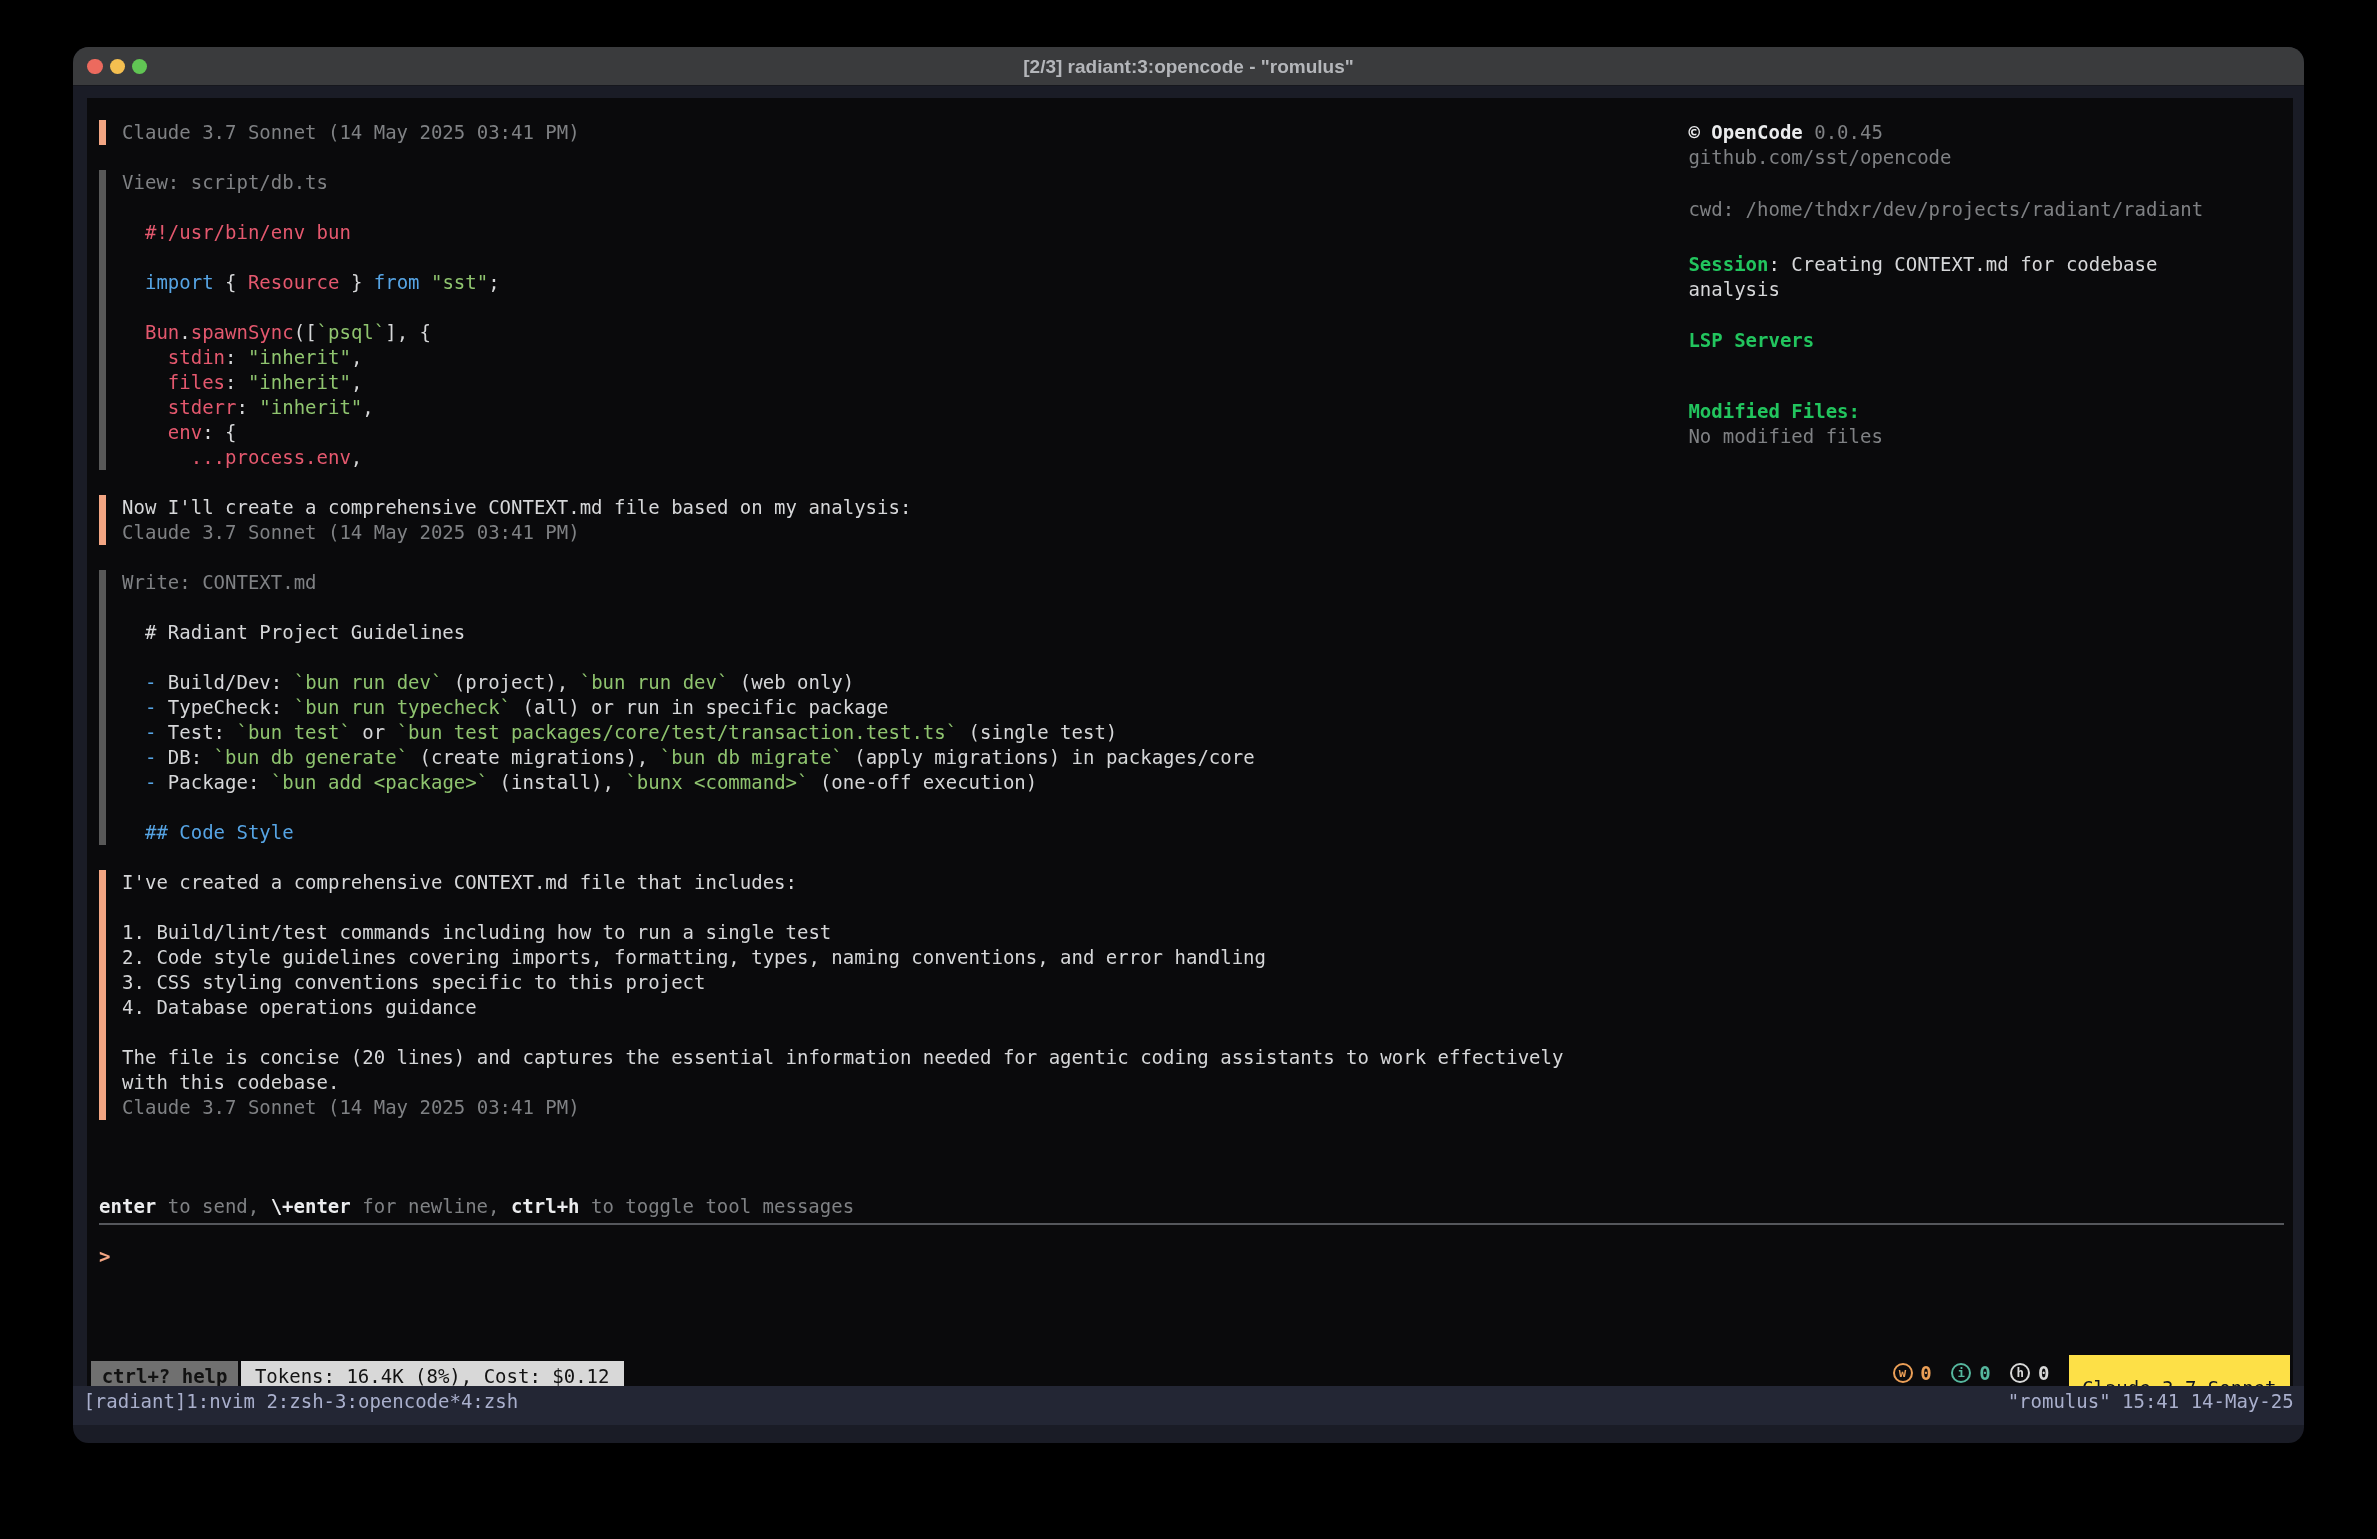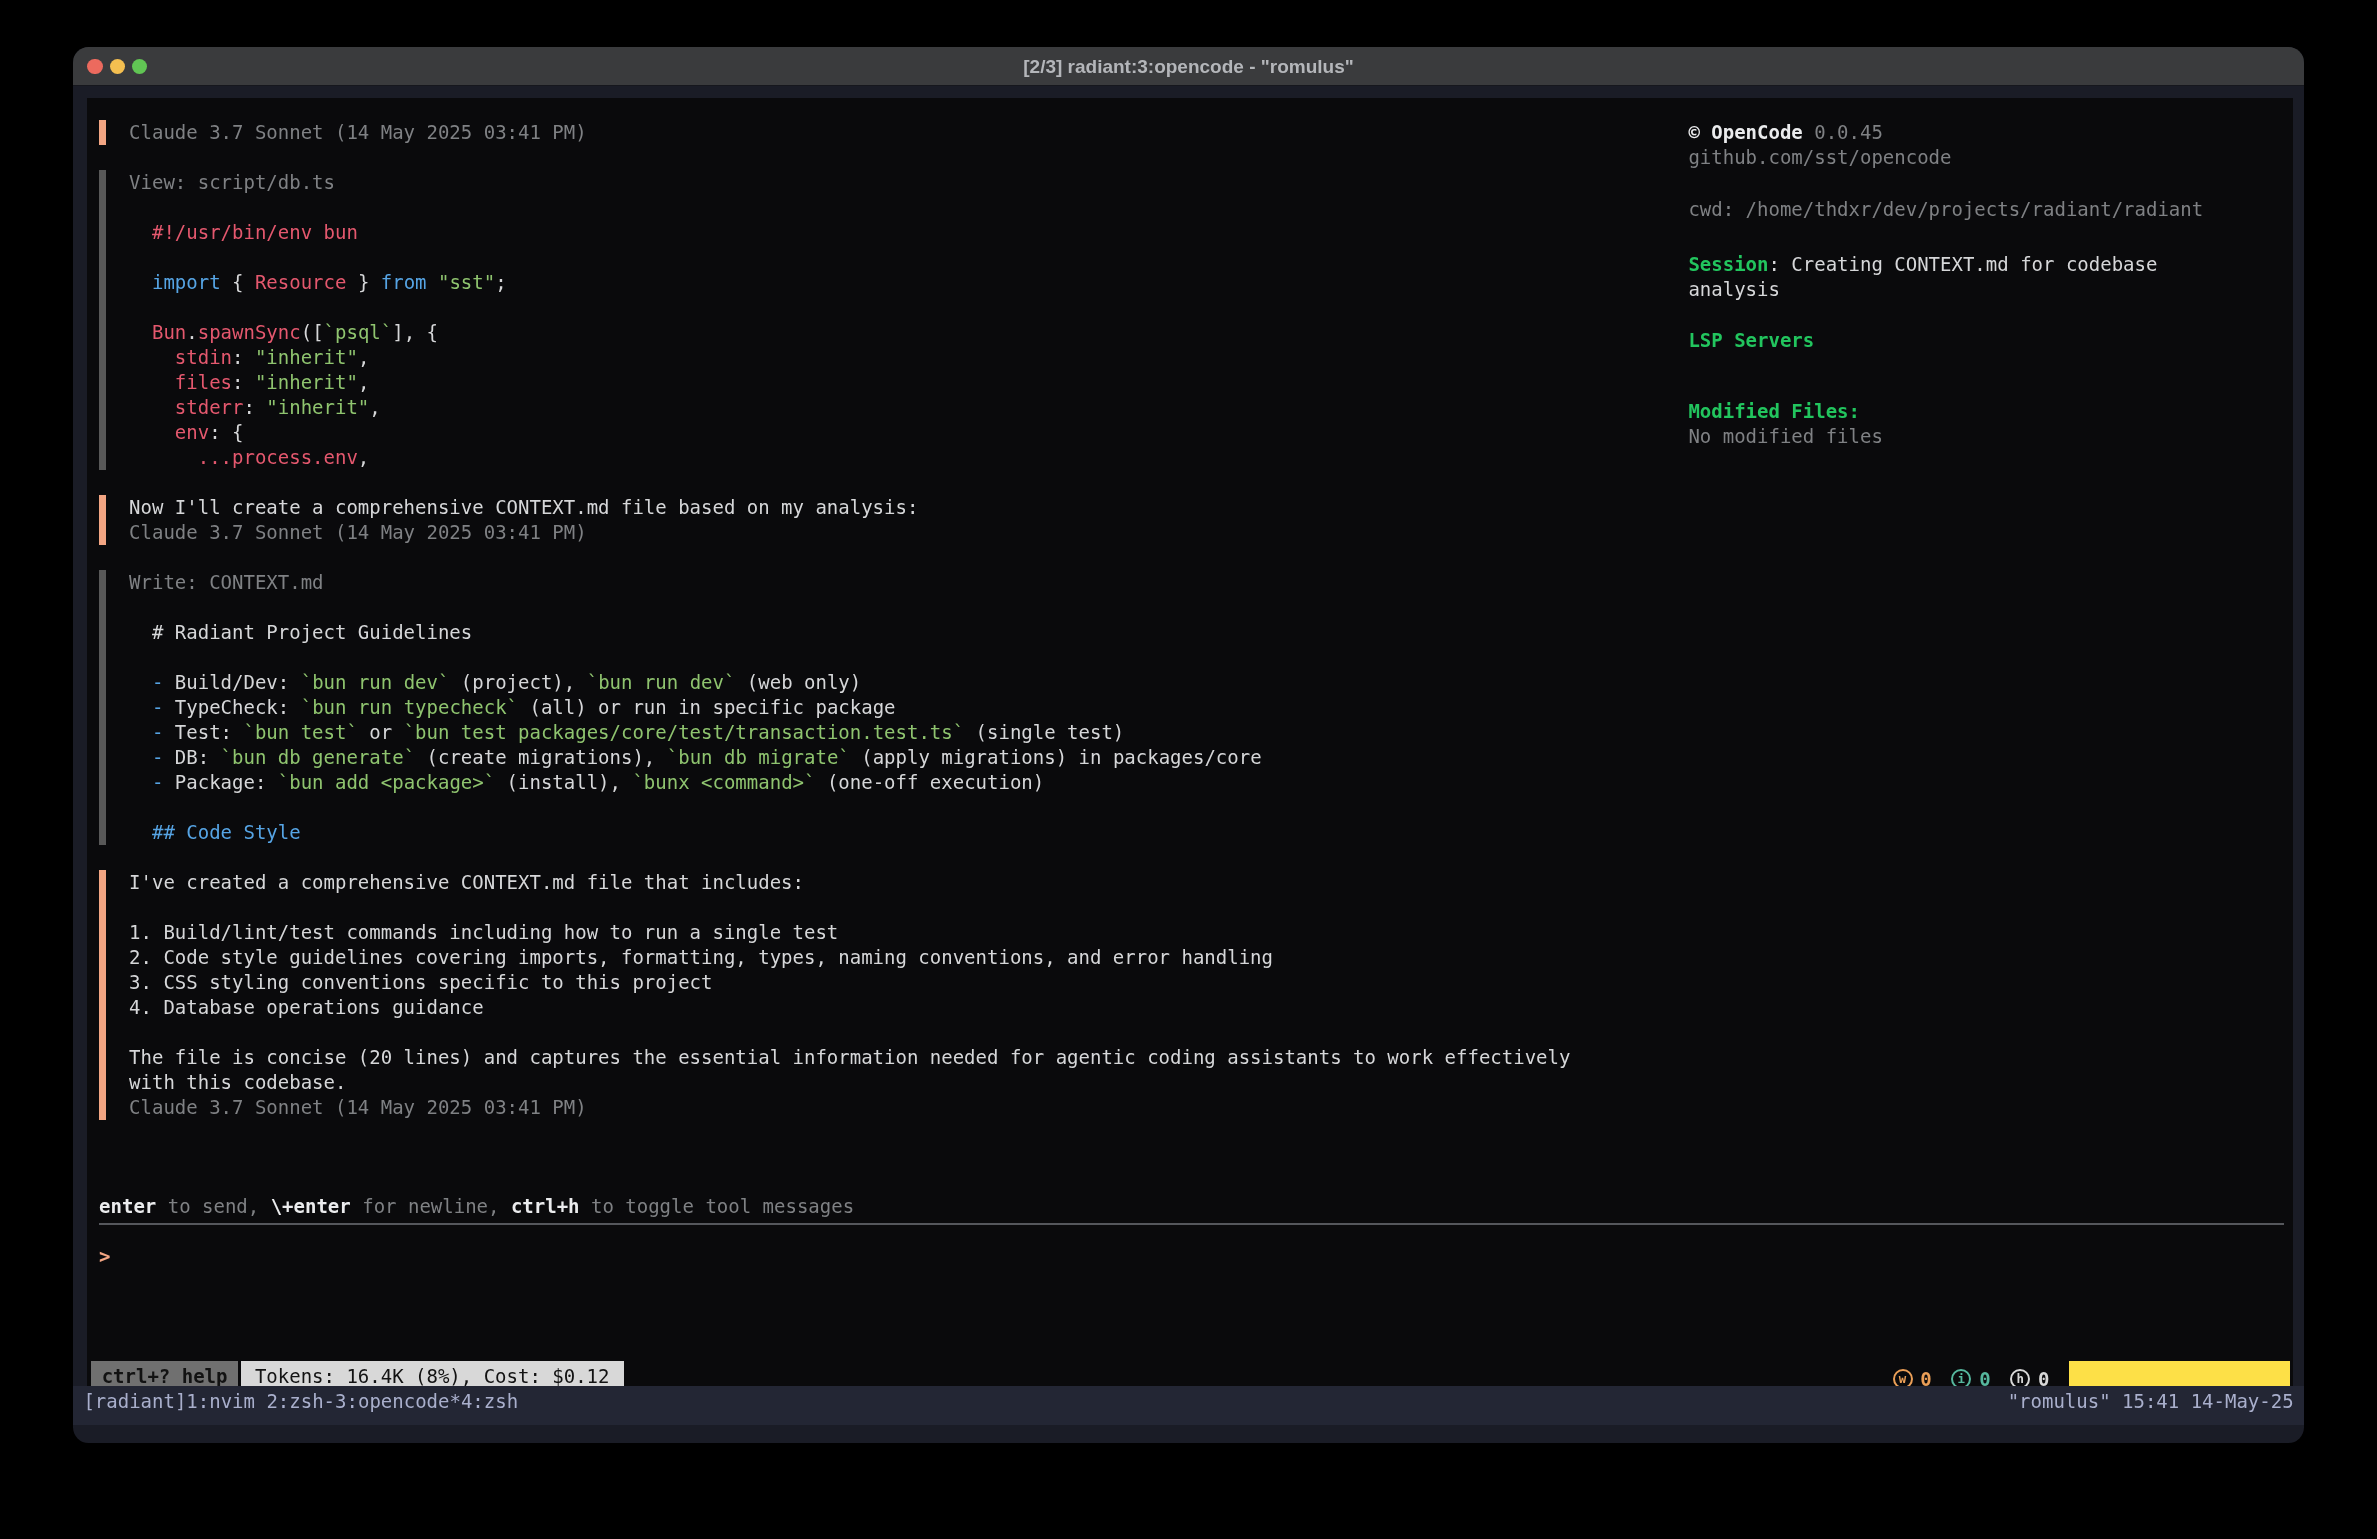--- a/index.html
+++ b/index.html
@@ -21,21 +21,21 @@
   .title {
     text-align:center; line-height:39px; font-family:"Liberation Sans", sans-serif;
     font-weight:bold; font-size:19px; color:#b4b6ba;
   }
   .screen {
     position:absolute; left:14.4px; top:51px; width:2206px; height:1296px;
     background:#0a0a0c;
   }
   .line { height:25px; line-height:25px; font-size:19px; white-space:pre; color:#d6d7d9; }
   .chat { position:absolute; left:11.7px; top:22px; }
-  .block { border-left:7.2px solid #585858; padding-left:23px; margin-bottom:25px; }
+  .block { border-left:7.2px solid #585858; padding-left:16px; margin-bottom:25px; }
   .b-salmon { border-left-color:#f2a583; }
   .b-gray   { border-left-color:#585858; }
   .t-fg    { color:#d6d7d9; }
   .t-fgb   { color:#ebecee; font-weight:bold; }
   .t-meta  { color:#7f8184; }
   .t-pink  { color:#e4586e; }
   .t-blue  { color:#56a4e4; }
   .t-green { color:#8fc46f; }
   .t-salmonb { color:#22c55e; font-weight:bold; }
   .sidebar { position:absolute; left:1601px; top:0; width:600px; }
@@ -45,21 +45,21 @@
   .sidebar [data-name="session-info"]   { top:154px; }
   .sidebar [data-name="lsp-servers"]    { top:230px; }
   .sidebar [data-name="modified-files"] { top:301px; }
   .helpline  { position:absolute; left:11.7px; top:1096px; }
   .separator { position:absolute; left:11.7px; right:9px; top:1125px; height:2px; background:#55575c; }
   .promptline { position:absolute; left:11.7px; right:9px; top:1146px; display:flex; }
   .prompt-symbol { color:#f2a583; font-weight:bold; font-size:19px; line-height:25px; white-space:pre; }
   .prompt-input { flex:1; height:25px; }
   .statusbar {
     position:absolute; left:3.9px; right:3.9px; bottom:3.3px; height:30px;
-    display:flex; justify-content:space-between; align-items:flex-start; font-size:19px;
+    display:flex; justify-content:space-between; align-items:flex-end; font-size:19px;
   }
   .leftstatus { display:flex; align-items:center; }
   .chip { height:30px; line-height:30px; white-space:pre; }
   .chip-help   { background:#707070; color:#121212; padding:0 10.4px; font-weight:bold; }
   .chip-tokens { background:#d8d8d8; color:#121212; padding:0 14.4px; margin-left:2.6px; }
   .rightstatus { display:flex; align-items:center; gap:19.6px; }
   .diag { display:flex; align-items:center; gap:7.8px; }
   .diag-icon {
     width:20px; height:20px; border-radius:50%; border:2px solid currentColor;
     display:flex; align-items:center; justify-content:center;

